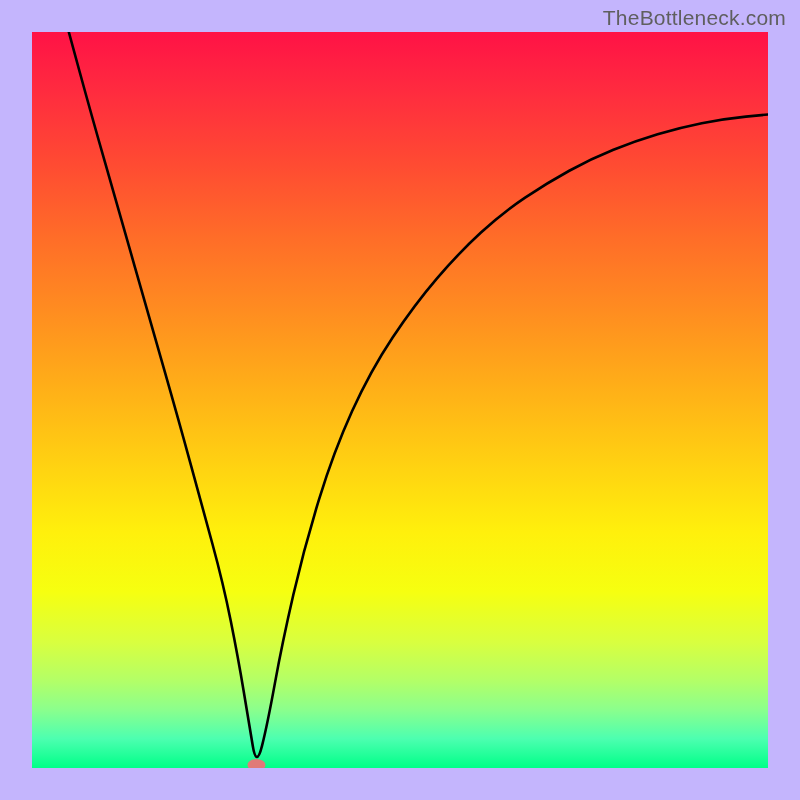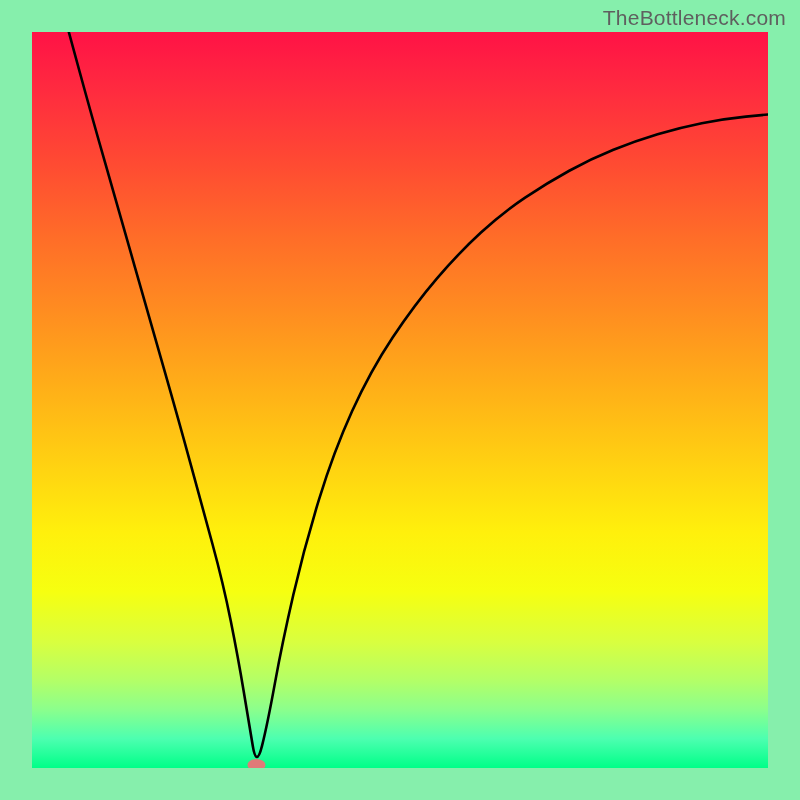--- a/index.html
+++ b/index.html
@@ -8,21 +8,21 @@
     width: 800px;
     height: 800px;
     background: #000;
     overflow: hidden;
     font-family: Arial, Helvetica, sans-serif;
   }
   .frame {
     position: relative;
     width: 800px;
     height: 800px;
-    background: #86efac;
+    background: #c4b5fd;
   }
   .plot-area {
     position: absolute;
     left: 32px;
     top: 32px;
     width: 736px;
     height: 736px;
     background: linear-gradient(
       to bottom,
       #ff1246 0%,

